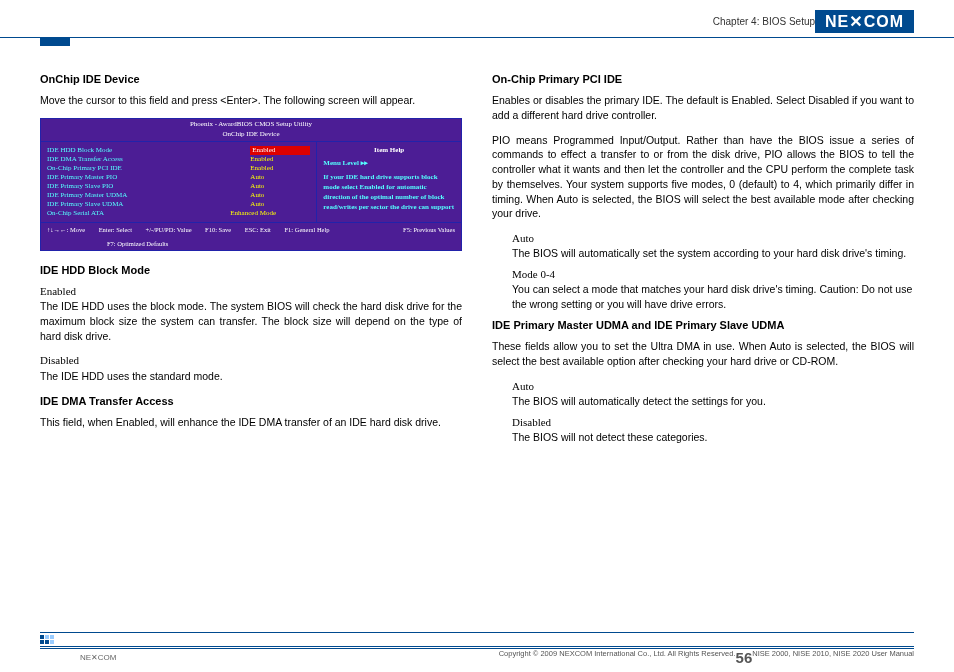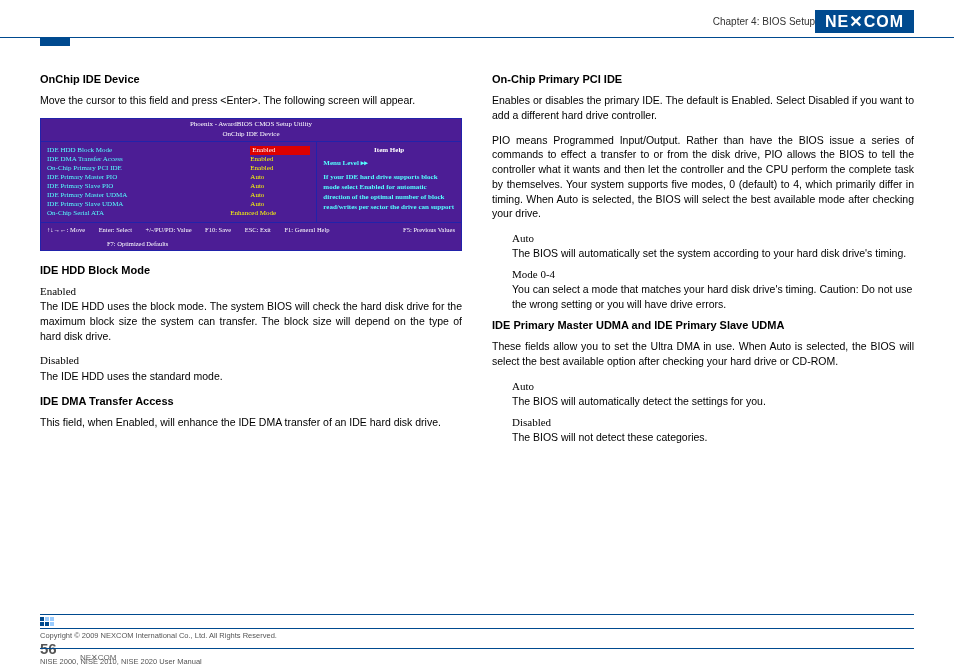--- a/index.html
+++ b/index.html
@@ -19,21 +19,21 @@
   .bios-body { display: flex; }
   .bios-left { flex: 2; padding: 4px 6px; border-right: 1px solid #22a; }
   .bios-right { flex: 1; padding: 4px 6px; font-weight: bold; }
   .bios-row { display: flex; justify-content: space-between; line-height: 1.3; }
   .bios-row .val { color: #ff0; width: 60px; }
   .bios-row .val.sel { background: #d00; color: #fff; padding: 0 2px; }
   .bios-help { border-top: 1px solid #22a; padding: 2px 6px; display:flex; flex-wrap:wrap; gap: 4px 10px; justify-content:space-between;}
   .bios-help span { white-space:nowrap; font-size:6.5px;}
   .cyan { color: #5ff; }
   .footer { position: absolute; bottom: 0; left: 0; right: 0; border-top: 1.5px solid #004a8f; padding: 4px 40px; display: flex; justify-content: space-between; align-items: center; font-size: 8px; color: #666; }
-  .footer-line2 { display:flex; justify-content:flex-end; width:100%; border-top:0.5px solid #004a8f; margin-top:2px; padding-top:2px;flex-direction:column;}
+  .footer-line2 { display:flex; justify-content:flex-end; width:100%; border-top:0.5px solid #004a8f; margin-top:2px; padding-top:2px;}
   .footer-wrap{position:absolute; bottom:6px; left:40px; right:40px; font-size:7.5px; color:#555;}
   .footer-top{display:flex; justify-content:space-between; align-items:flex-end; border-top:1.5px solid #004a8f; padding-top:2px;}
   .pagenum{font-weight:bold; font-size:15px;}
   .squares { display:flex; flex-wrap:wrap; width:16px; gap:1px;}
   .squares div{width:4px;height:4px;background:#004a8f;}
   .squares div.lt{background:#9cf;}
 </style>
 </head>
 <body>
 

